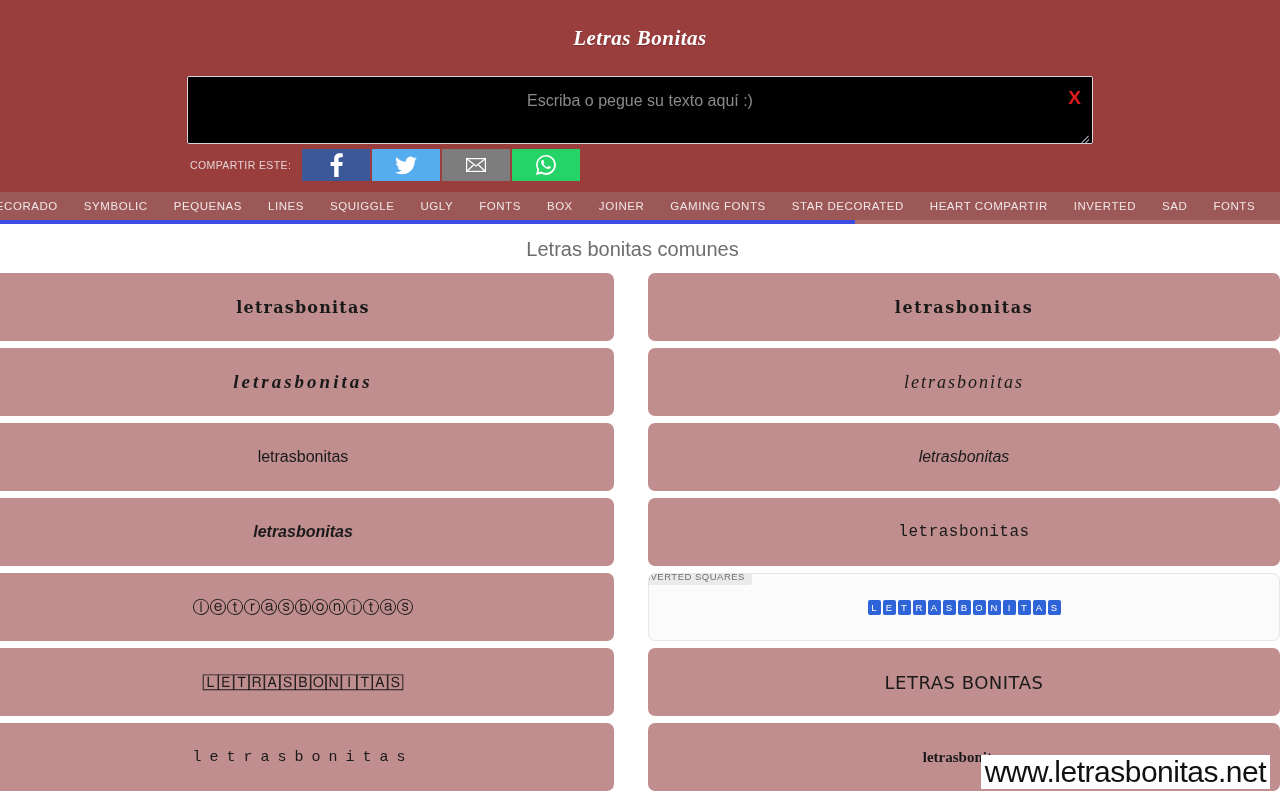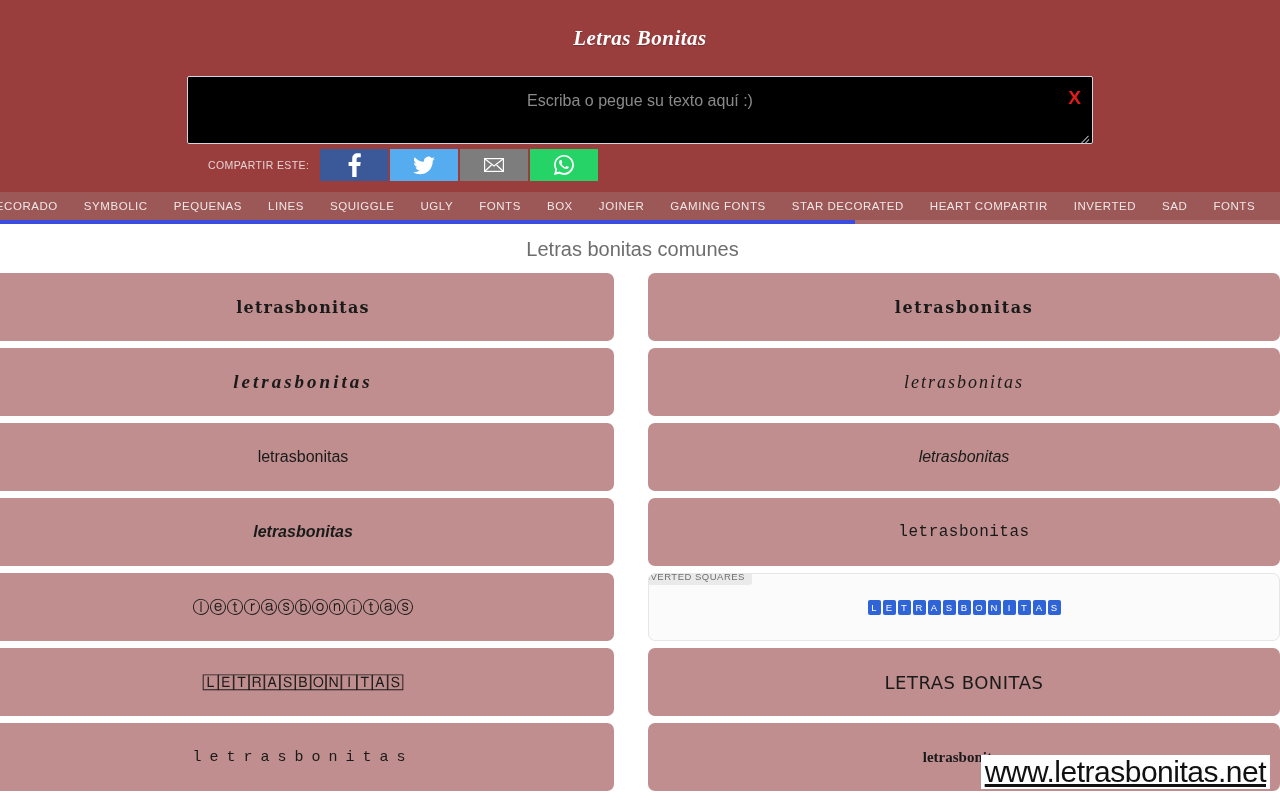--- a/index.html
+++ b/index.html
@@ -86,21 +86,20 @@
   .resize-grip::before { width: 10px; bottom: 3px; }
   .resize-grip::after  { width: 6px;  bottom: 1px; right: 1px; }
 
   .share-row {
     position: absolute;
     left: 190px;
     top: 149px;
     display: flex;
     align-items: center;
     gap: 0;
-    margin-left: 18px;
   }
   .share-label {
     color: #e5d3d3;
     font-size: 10.5px;
     letter-spacing: 0.4px;
     margin-right: 11px;
     white-space: nowrap;
   }
   .share-btn {
     width: 68px;
@@ -259,21 +258,20 @@
     position: absolute;
     right: 10px;
     bottom: 2px;
     font-size: 30px;
     color: #111111;
     font-family: "Liberation Sans", sans-serif;
     letter-spacing: -0.5px;
     background: #ffffff;
     padding: 0 4px;
     pointer-events: none;
-    text-decoration: underline;
   }
 </style>
 </head>
 <body>
 
 <div class="header">
 
   <h1 class="site-title">Letras Bonitas</h1>
 
   <div class="input-wrap">

